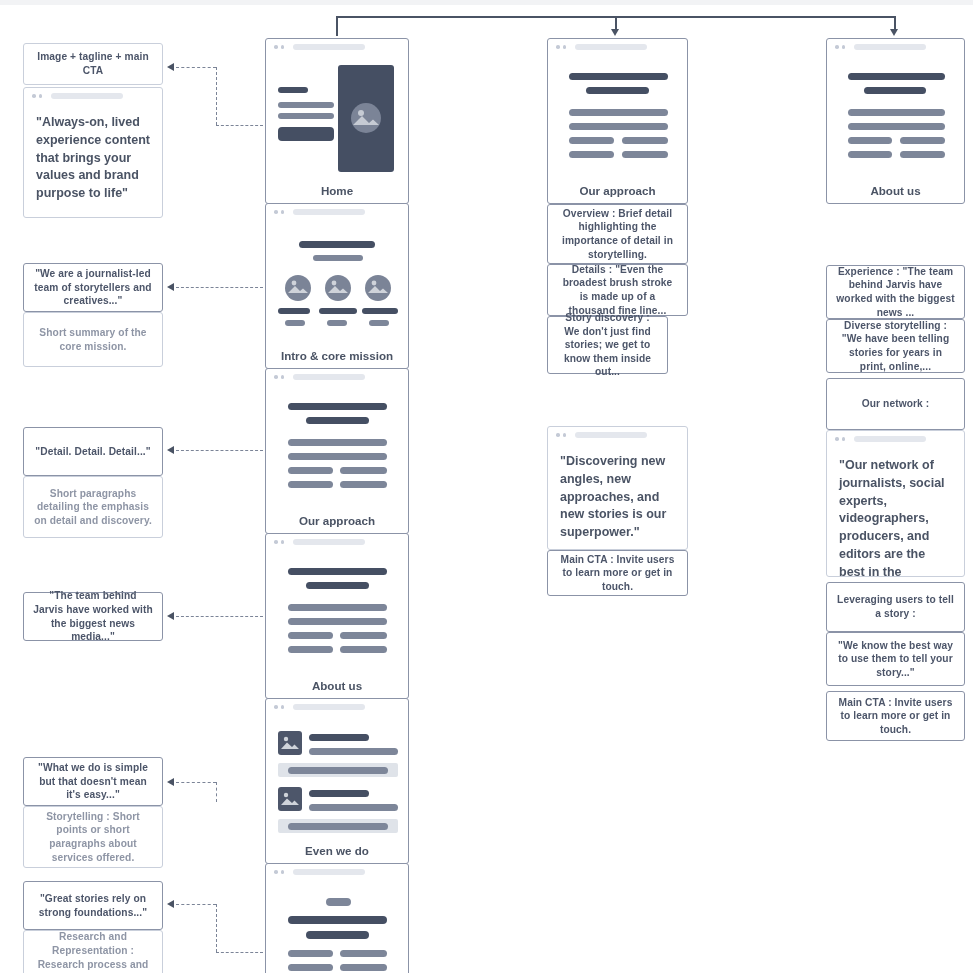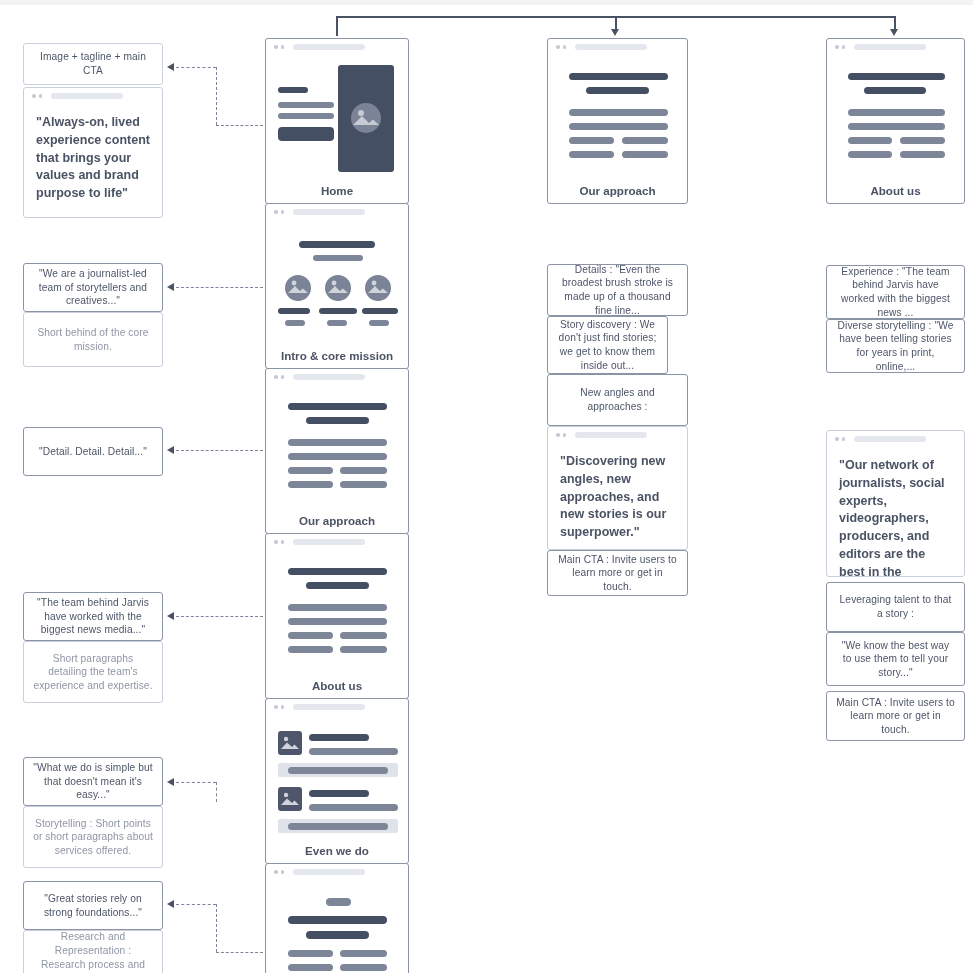--- a/index.html
+++ b/index.html
@@ -23,21 +23,21 @@
   .card.soft { border-color:#c9cfdb; }
   .card.note {
     display: flex; align-items: center; justify-content: center;
     text-align: center;
     padding: 6px 9px;
   }
   .note-text {
     font-size: 10.2px;
     line-height: 1.33;
     color: #4c5569;
-    font-weight: normal;
+    font-weight: bold;
     letter-spacing: .1px;
   }
   .note-text.muted { color:#8e95a5; }
 
   
   .chrome {
     position: absolute; left: 0; top: 0; right: 0; height: 16px;
     display: flex; align-items: center; gap: 3px;
     padding-left: 8px;
   }
@@ -142,32 +142,32 @@
       <span class="dot"></span>
       <span class="pill"></span>
     </div>
     <div class="quote-body">"Always-on, lived experience content that brings your values and brand purpose to life"</div>
   </div>
 
   <div class="card note" style="left:23px; top:263px; width:140px; height:49px;">
     <span class="note-text">"We are a journalist-led team of storytellers and creatives..."</span>
   </div>
   <div class="card note soft" style="left:23px; top:312px; width:140px; height:55px;">
-    <span class="note-text muted">Short behind of the core mission.</span>
+    <span class="note-text muted">Short summary of the core mission.</span>
   </div>
 
   <div class="card note" style="left:23px; top:427px; width:140px; height:49px;">
     <span class="note-text">"Detail. Detail. Detail..."</span>
   </div>
+  <div class="card note soft" style="left:23px; top:476px; width:140px; height:62px;">
+    <span class="note-text muted">Short paragraphs detailing the emphasis on detail and discovery.</span>
+  </div>
 
   <div class="card note" style="left:23px; top:592px; width:140px; height:49px;">
     <span class="note-text">"The team behind Jarvis have worked with the biggest news media..."</span>
-  </div>
-  <div class="card note soft" style="left:23px; top:641px; width:140px; height:62px;">
-    <span class="note-text muted">Short paragraphs detailing the team's experience and expertise.</span>
   </div>
 
   <div class="card note" style="left:23px; top:757px; width:140px; height:49px;">
     <span class="note-text">"What we do is simple but that doesn't mean it's easy..."</span>
   </div>
   <div class="card note soft" style="left:23px; top:806px; width:140px; height:62px;">
     <span class="note-text muted">Storytelling : Short points or short paragraphs about services offered.</span>
   </div>
 
   <div class="card note" style="left:23px; top:881px; width:140px; height:49px;">
@@ -340,28 +340,28 @@
       <div class="bar mid" style="left:21px; top:54px; width:99px; height:7px;"></div>
       <div class="bar mid" style="left:21px; top:68px; width:99px; height:7px;"></div>
       <div class="bar mid" style="left:21px; top:82px; width:45px; height:7px;"></div>
       <div class="bar mid" style="left:74px; top:82px; width:46px; height:7px;"></div>
       <div class="bar mid" style="left:21px; top:96px; width:45px; height:7px;"></div>
       <div class="bar mid" style="left:74px; top:96px; width:46px; height:7px;"></div>
       <div class="caption" style="top:129px;">Our approach</div>
     </div>
   </div>
 
+  <div class="card note" style="left:547px; top:204px; width:141px; height:60px;">
+    <span class="note-text">Overview : Brief detail highlighting the importance of detail in storytelling.</span>
+  </div>
   <div class="card note" style="left:547px; top:264px; width:141px; height:52px;">
     <span class="note-text">Details : "Even the broadest brush stroke is made up of a thousand fine line...</span>
   </div>
   <div class="card note" style="left:547px; top:316px; width:121px; height:58px;">
     <span class="note-text">Story discovery : We don't just find stories; we get to know them inside out...</span>
-  </div>
-  <div class="card note" style="left:547px; top:374px; width:141px; height:52px;">
-    <span class="note-text">New angles and approaches :</span>
   </div>
 
   <div class="quote" style="left:547px; top:426px; width:141px; height:124px;">
     <div class="chrome">
       <span class="dot"></span>
       <span class="dot"></span>
       <span class="pill"></span>
     </div>
     <div class="quote-body">"Discovering new angles, new approaches, and new stories is our superpower."</div>
   </div>
@@ -388,32 +388,35 @@
       <div class="caption" style="top:129px;">About us</div>
     </div>
   </div>
 
   <div class="card note" style="left:826px; top:265px; width:139px; height:54px;">
     <span class="note-text">Experience : "The team behind Jarvis have worked with the biggest news ...</span>
   </div>
   <div class="card note" style="left:826px; top:319px; width:139px; height:54px;">
     <span class="note-text">Diverse storytelling : "We have been telling stories for years in print, online,...</span>
   </div>
+  <div class="card note" style="left:826px; top:378px; width:139px; height:52px;">
+    <span class="note-text">Our network :</span>
+  </div>
 
   <div class="quote" style="left:826px; top:430px; width:139px; height:147px;">
     <div class="chrome">
       <span class="dot"></span>
       <span class="dot"></span>
       <span class="pill"></span>
     </div>
     <div class="quote-body">"Our network of journalists, social experts, videographers, producers, and editors are the best in the business..."</div>
   </div>
 
   <div class="card note" style="left:826px; top:582px; width:139px; height:50px;">
-    <span class="note-text">Leveraging talent to that a story :</span>
+    <span class="note-text">Leveraging users to tell a story :</span>
   </div>
   <div class="card note" style="left:826px; top:632px; width:139px; height:54px;">
     <span class="note-text">"We know the best way to use them to tell your story..."</span>
   </div>
   <div class="card note" style="left:826px; top:691px; width:139px; height:50px;">
     <span class="note-text">Main CTA : Invite users to learn more or get in touch.</span>
   </div>
 
 </div>
 

